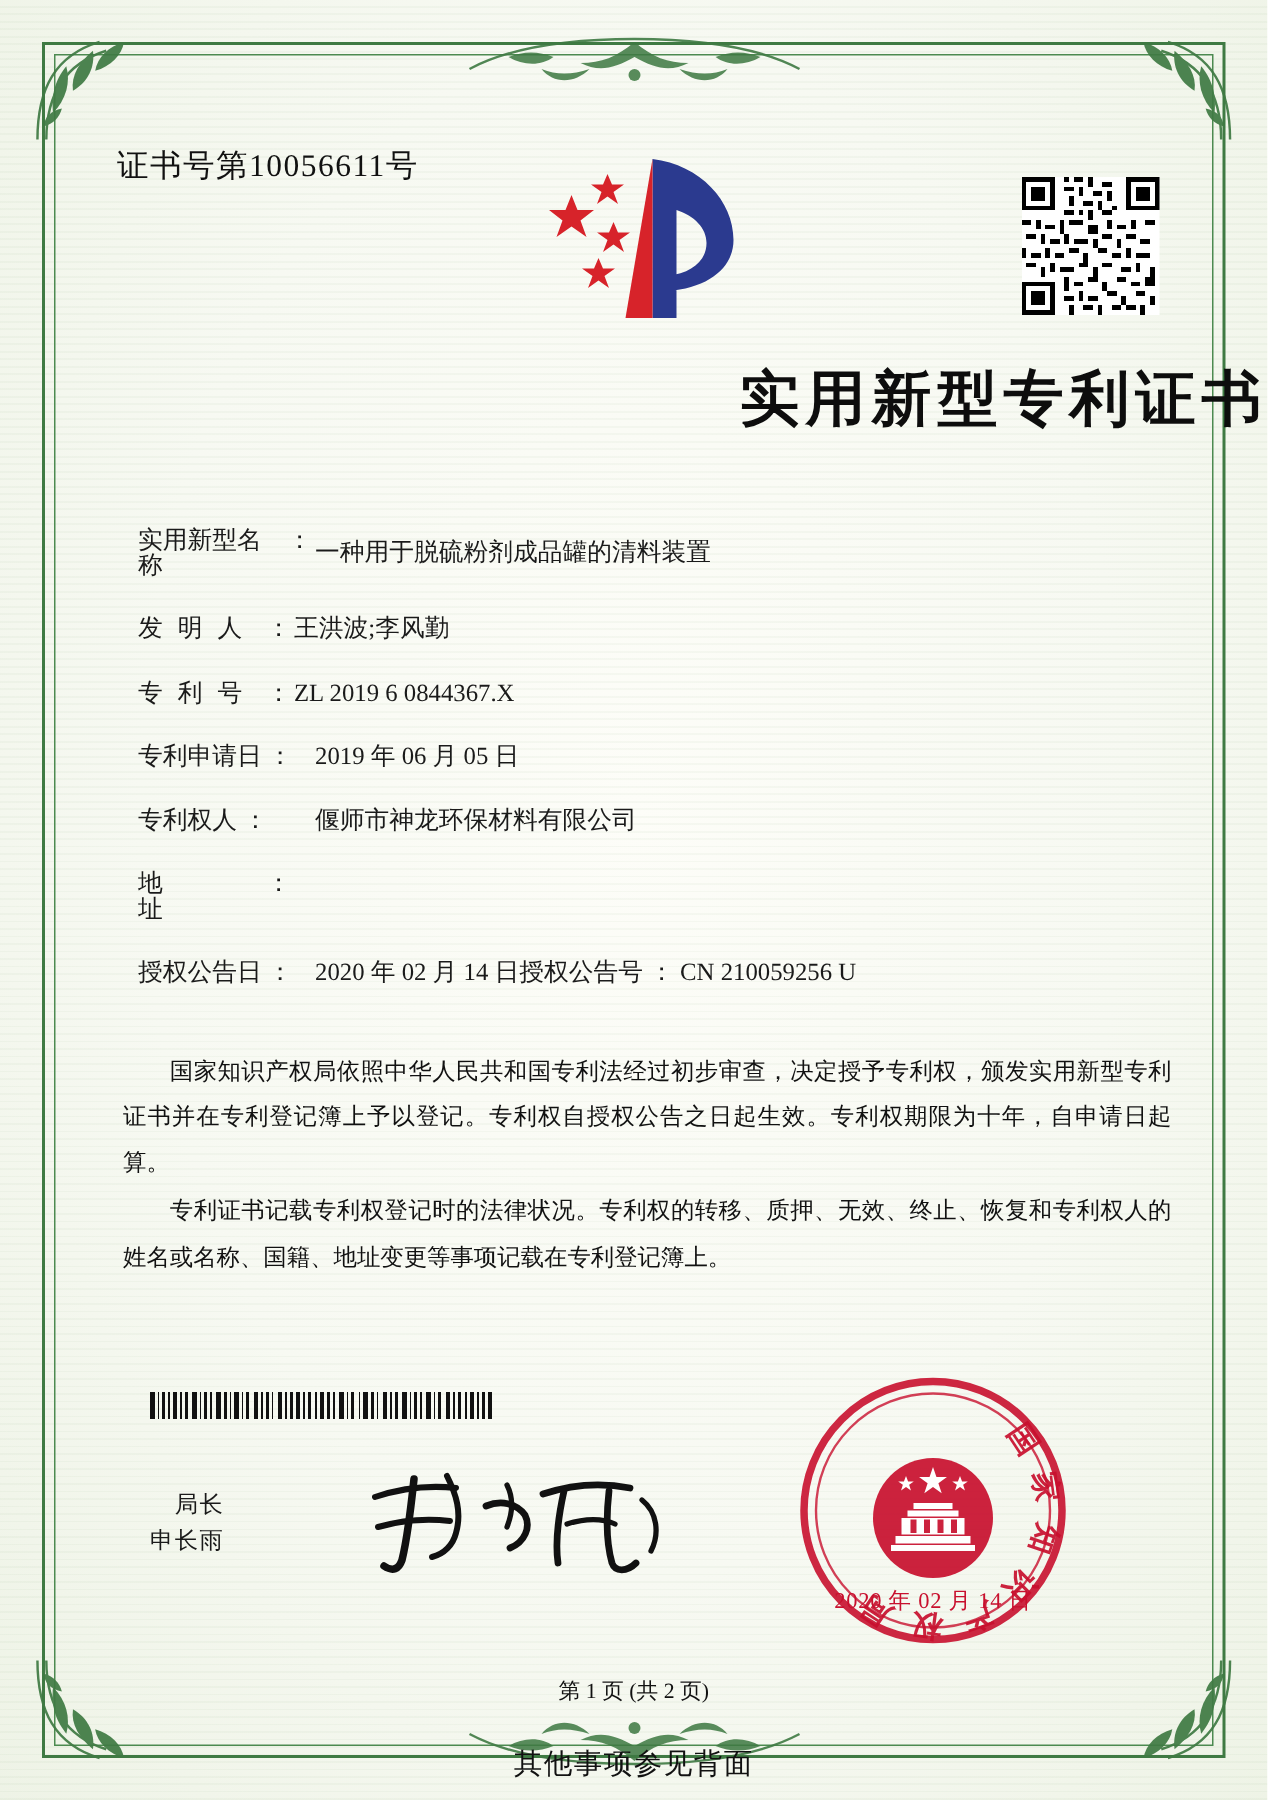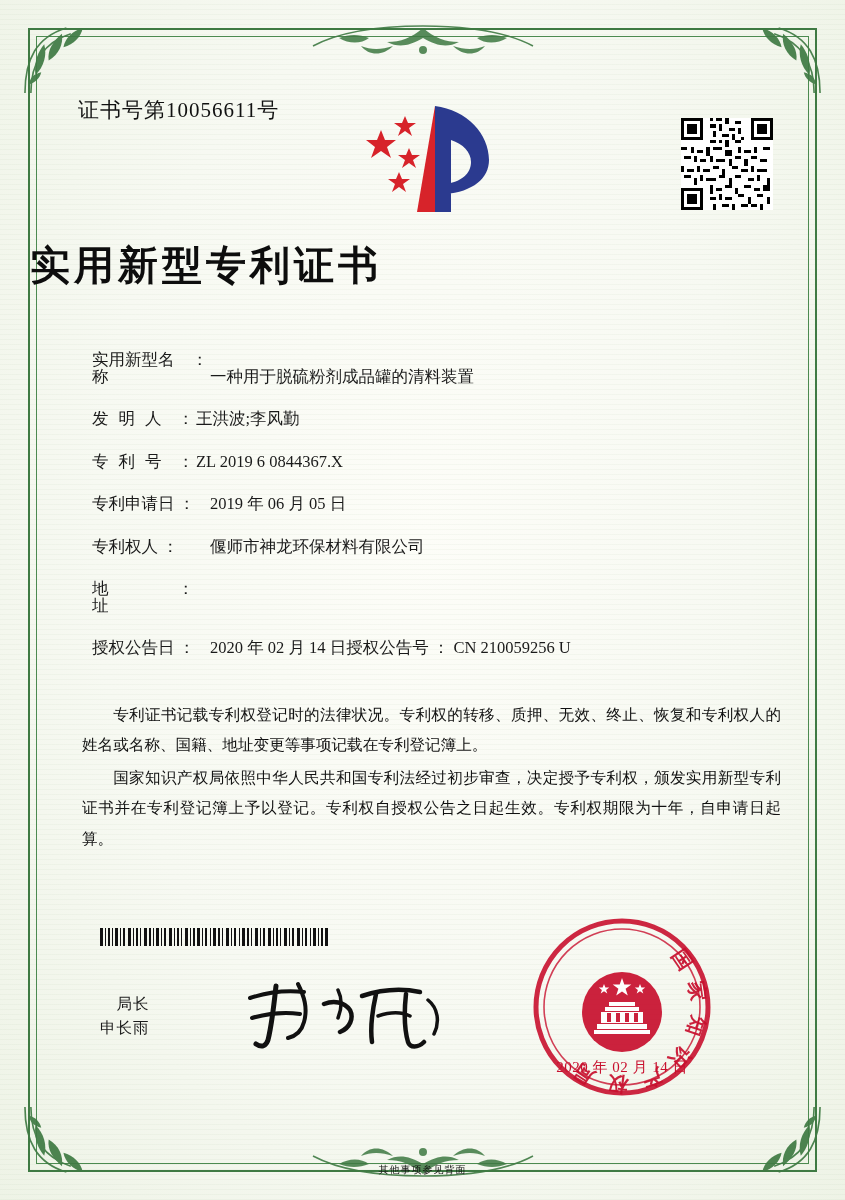--- a/index.html
+++ b/index.html
@@ -98,38 +98,38 @@
   .qr {
     position: absolute;
     right: 72px; top: 118px;
     width: 92px; height: 92px;
   }
   .qr svg { width: 100%; height: 100%; display: block; }
 
   .doc-title {
     position: absolute;
     left: 0; right: 0; top: 238px;
-    text-align: left;
+    text-align: right;
     font-family: "DejaVu Serif", serif;
     font-weight: bold;
     font-size: 40px;
     letter-spacing: 4px;
     color: #0d0d0d;
     padding-left: 30px;
   }
 
   .fields {
     position: absolute;
     left: 92px; right: 60px; top: 352px;
     font-size: 16.5px;
     line-height: 1;
   }
   .field-row {
     display: flex;
-    align-items: flex-end;
+    align-items: center;
     margin-bottom: 26px;
   }
   .field-label {
     width: 104px;
     flex: 0 0 104px;
     display: flex;
     justify-content: space-between;
     letter-spacing: 0;
   }
   .field-label.wide {
@@ -199,21 +199,21 @@
     position: absolute;
     left: 0; right: 0; top: 1118px;
     text-align: center;
     font-size: 14.5px;
     color: #111;
   }
   .footnote {
     position: absolute;
     left: 0; right: 0; top: 1163px;
     text-align: center;
-    font-size: 10px;
+    font-size: 19px;
     color: #111;
     letter-spacing: 1px;
   }
 </style>
 </head>
 <body>
 
 <div class="page">
   <div class="guilloche"></div>
 
@@ -470,22 +470,22 @@
       <div class="second-label">
         <span>授权公告号</span>
         <span>：</span>
         <span>CN 210059256 U</span>
       </div>
     </div>
 
   </div>
 
   <div class="paragraphs">
+    <p>国家知识产权局依照中华人民共和国专利法经过初步审查，决定授予专利权，颁发实用新型专利证书并在专利登记簿上予以登记。专利权自授权公告之日起生效。专利权期限为十年，自申请日起算。</p>
     <p>专利证书记载专利权登记时的法律状况。专利权的转移、质押、无效、终止、恢复和专利权人的姓名或名称、国籍、地址变更等事项记载在专利登记簿上。</p>
-    <p>国家知识产权局依照中华人民共和国专利法经过初步审查，决定授予专利权，颁发实用新型专利证书并在专利登记簿上予以登记。专利权自授权公告之日起生效。专利权期限为十年，自申请日起算。</p>
   </div>
 
   <div class="barcode">
     <svg viewBox="0 0 228 18" shape-rendering="crispEdges">
       <g fill="#111">
         <rect x="0" y="0" width="3" height="18"></rect>
           <rect x="5" y="0" width="1" height="18"></rect>
         <rect x="8" y="0" width="2" height="18"></rect>
           <rect x="12" y="0" width="1" height="18"></rect>
         <rect x="15" y="0" width="3" height="18"></rect>
@@ -596,14 +596,15 @@
           <polygon points="95,66 97.3,72.6 104.3,72.6 98.6,76.8 100.8,83.5 95,79.4 89.2,83.5 91.4,76.8 85.7,72.6 92.7,72.6"></polygon>
           <polygon points="77,72 78.4,75.6 82.2,75.6 79.1,77.9 80.3,81.6 77,79.3 73.7,81.6 74.9,77.9 71.8,75.6 75.6,75.6"></polygon>
           <polygon points="113,72 114.4,75.6 118.2,75.6 115.1,77.9 116.3,81.6 113,79.3 109.7,81.6 110.9,77.9 107.8,75.6 111.6,75.6"></polygon>
         </g>
       </g>
     </svg>
   </div>
 
   <div class="seal-date">2020 年 02 月 14 日</div>
 
+  <div class="page-num">第 1 页 (共 2 页)</div>
   <div class="footnote">其他事项参见背面</div>
 </div>
 
 </body></html>

